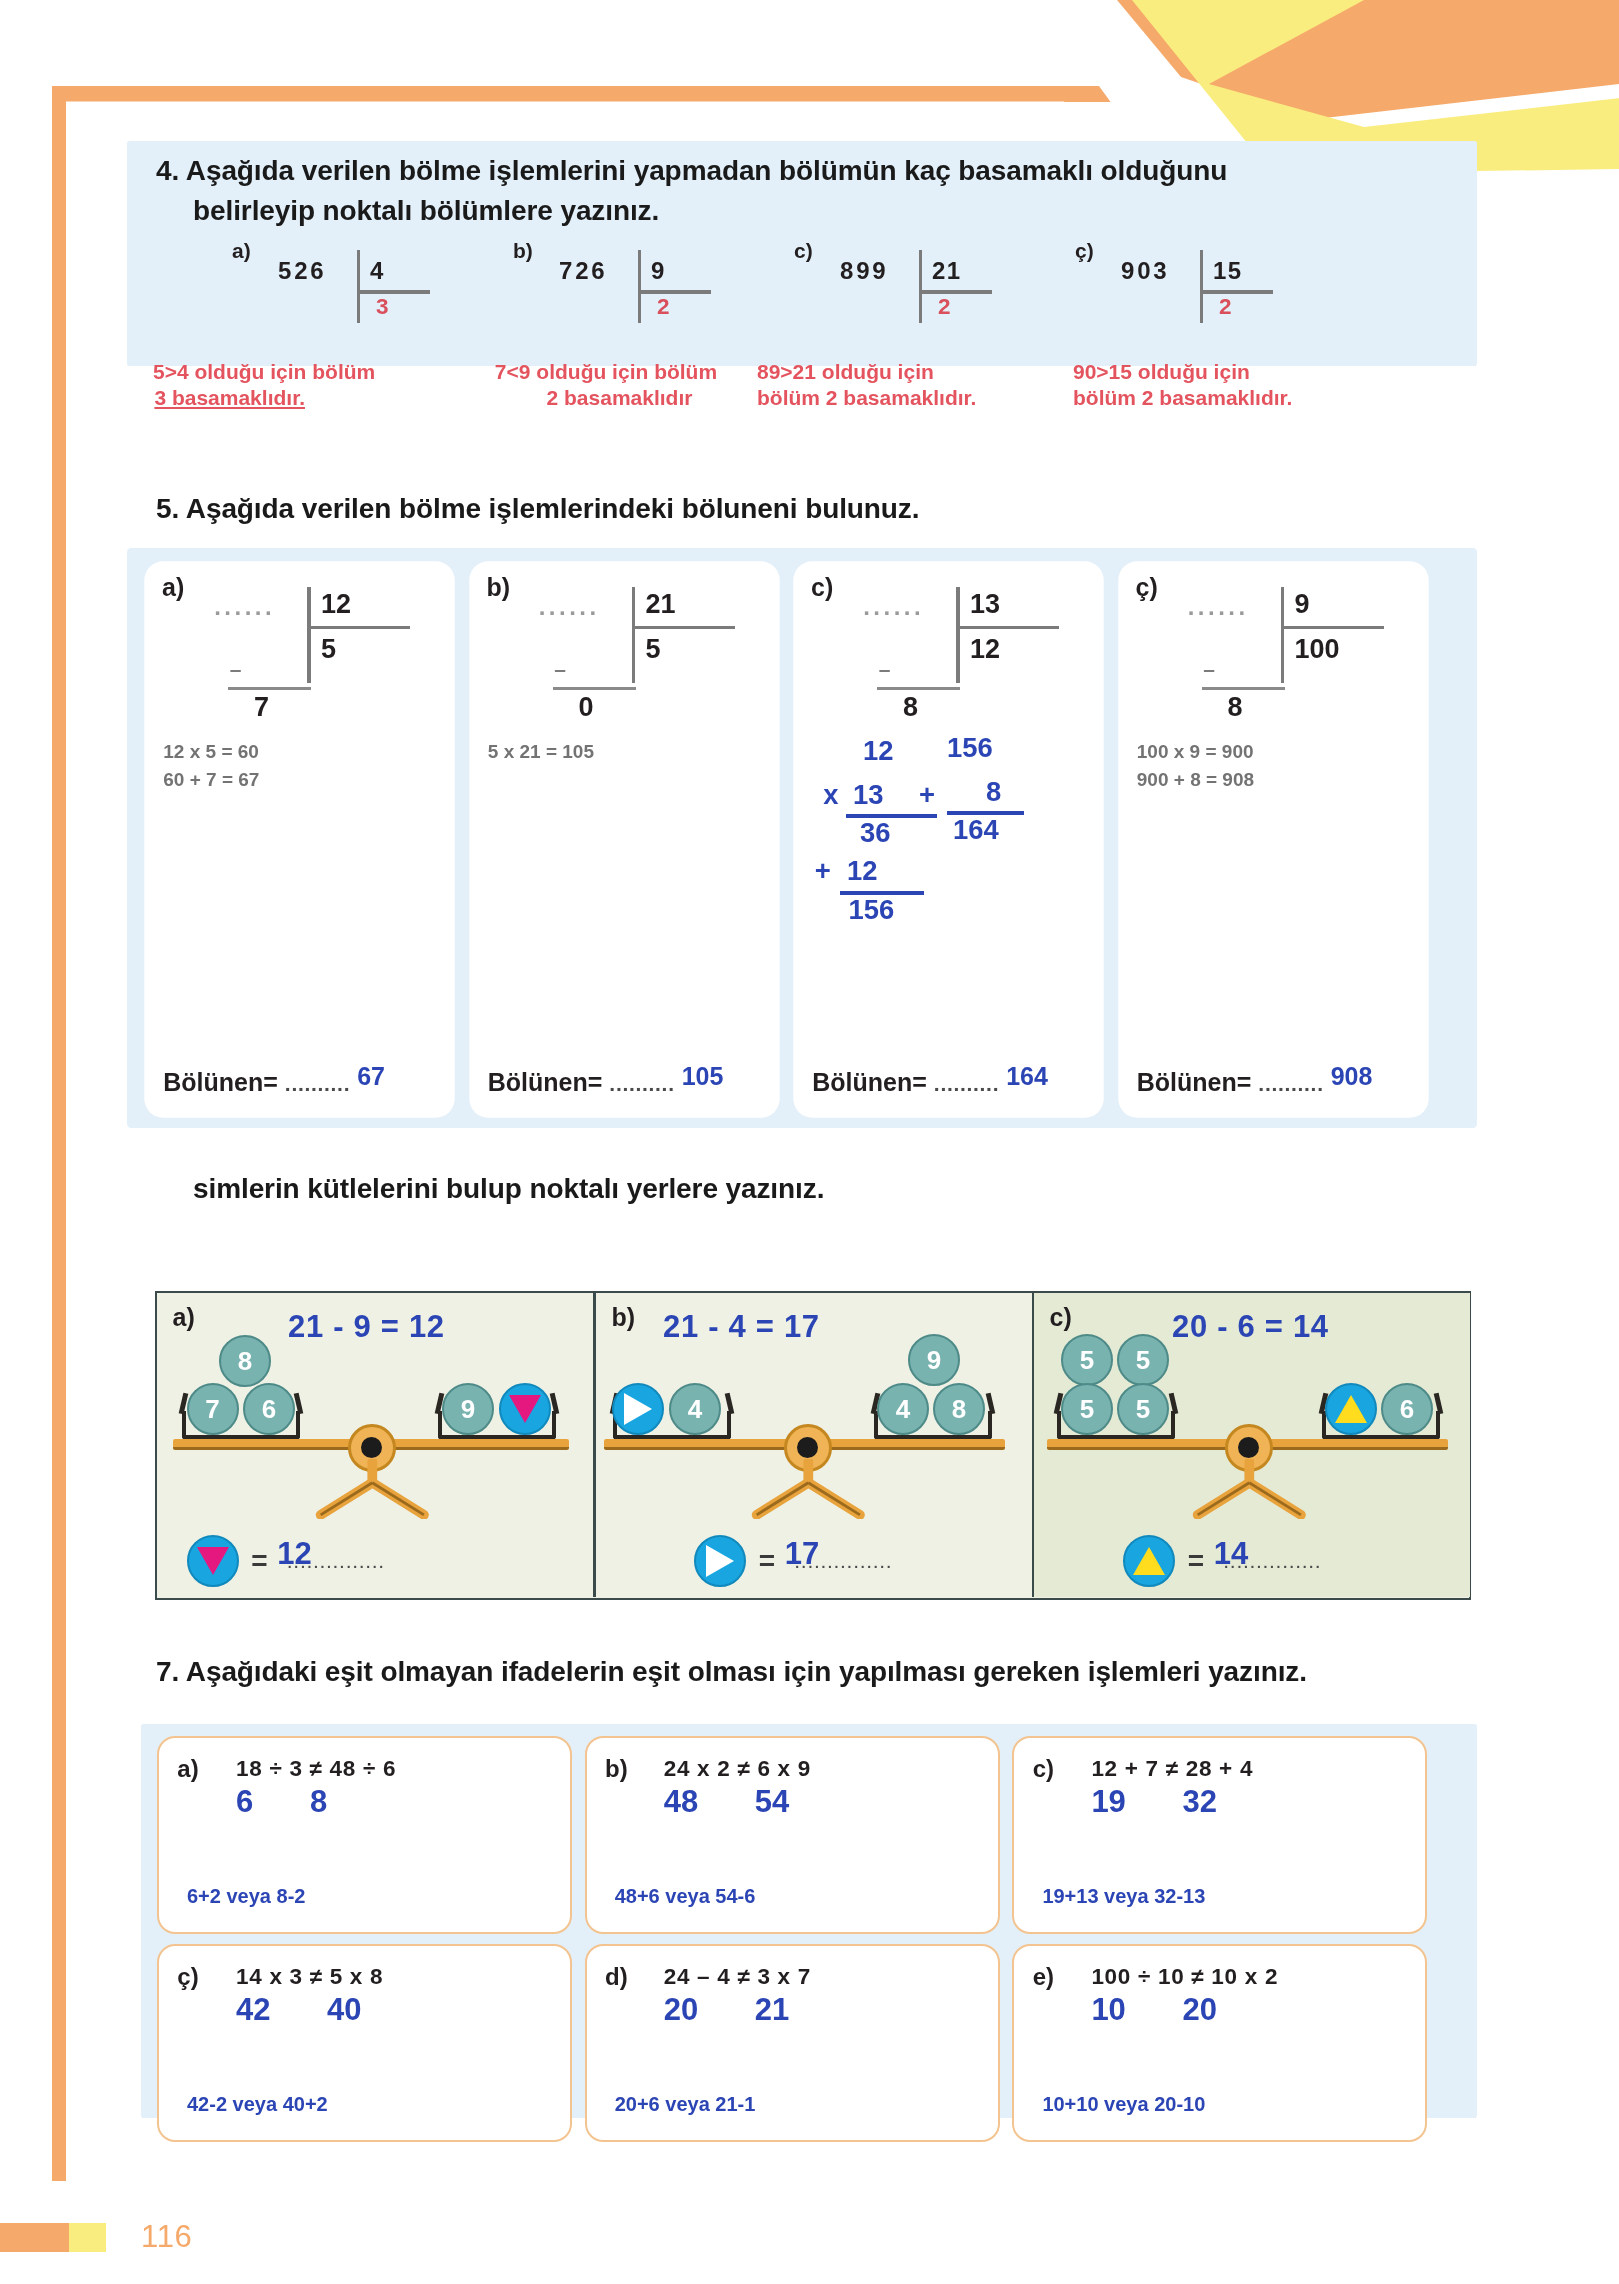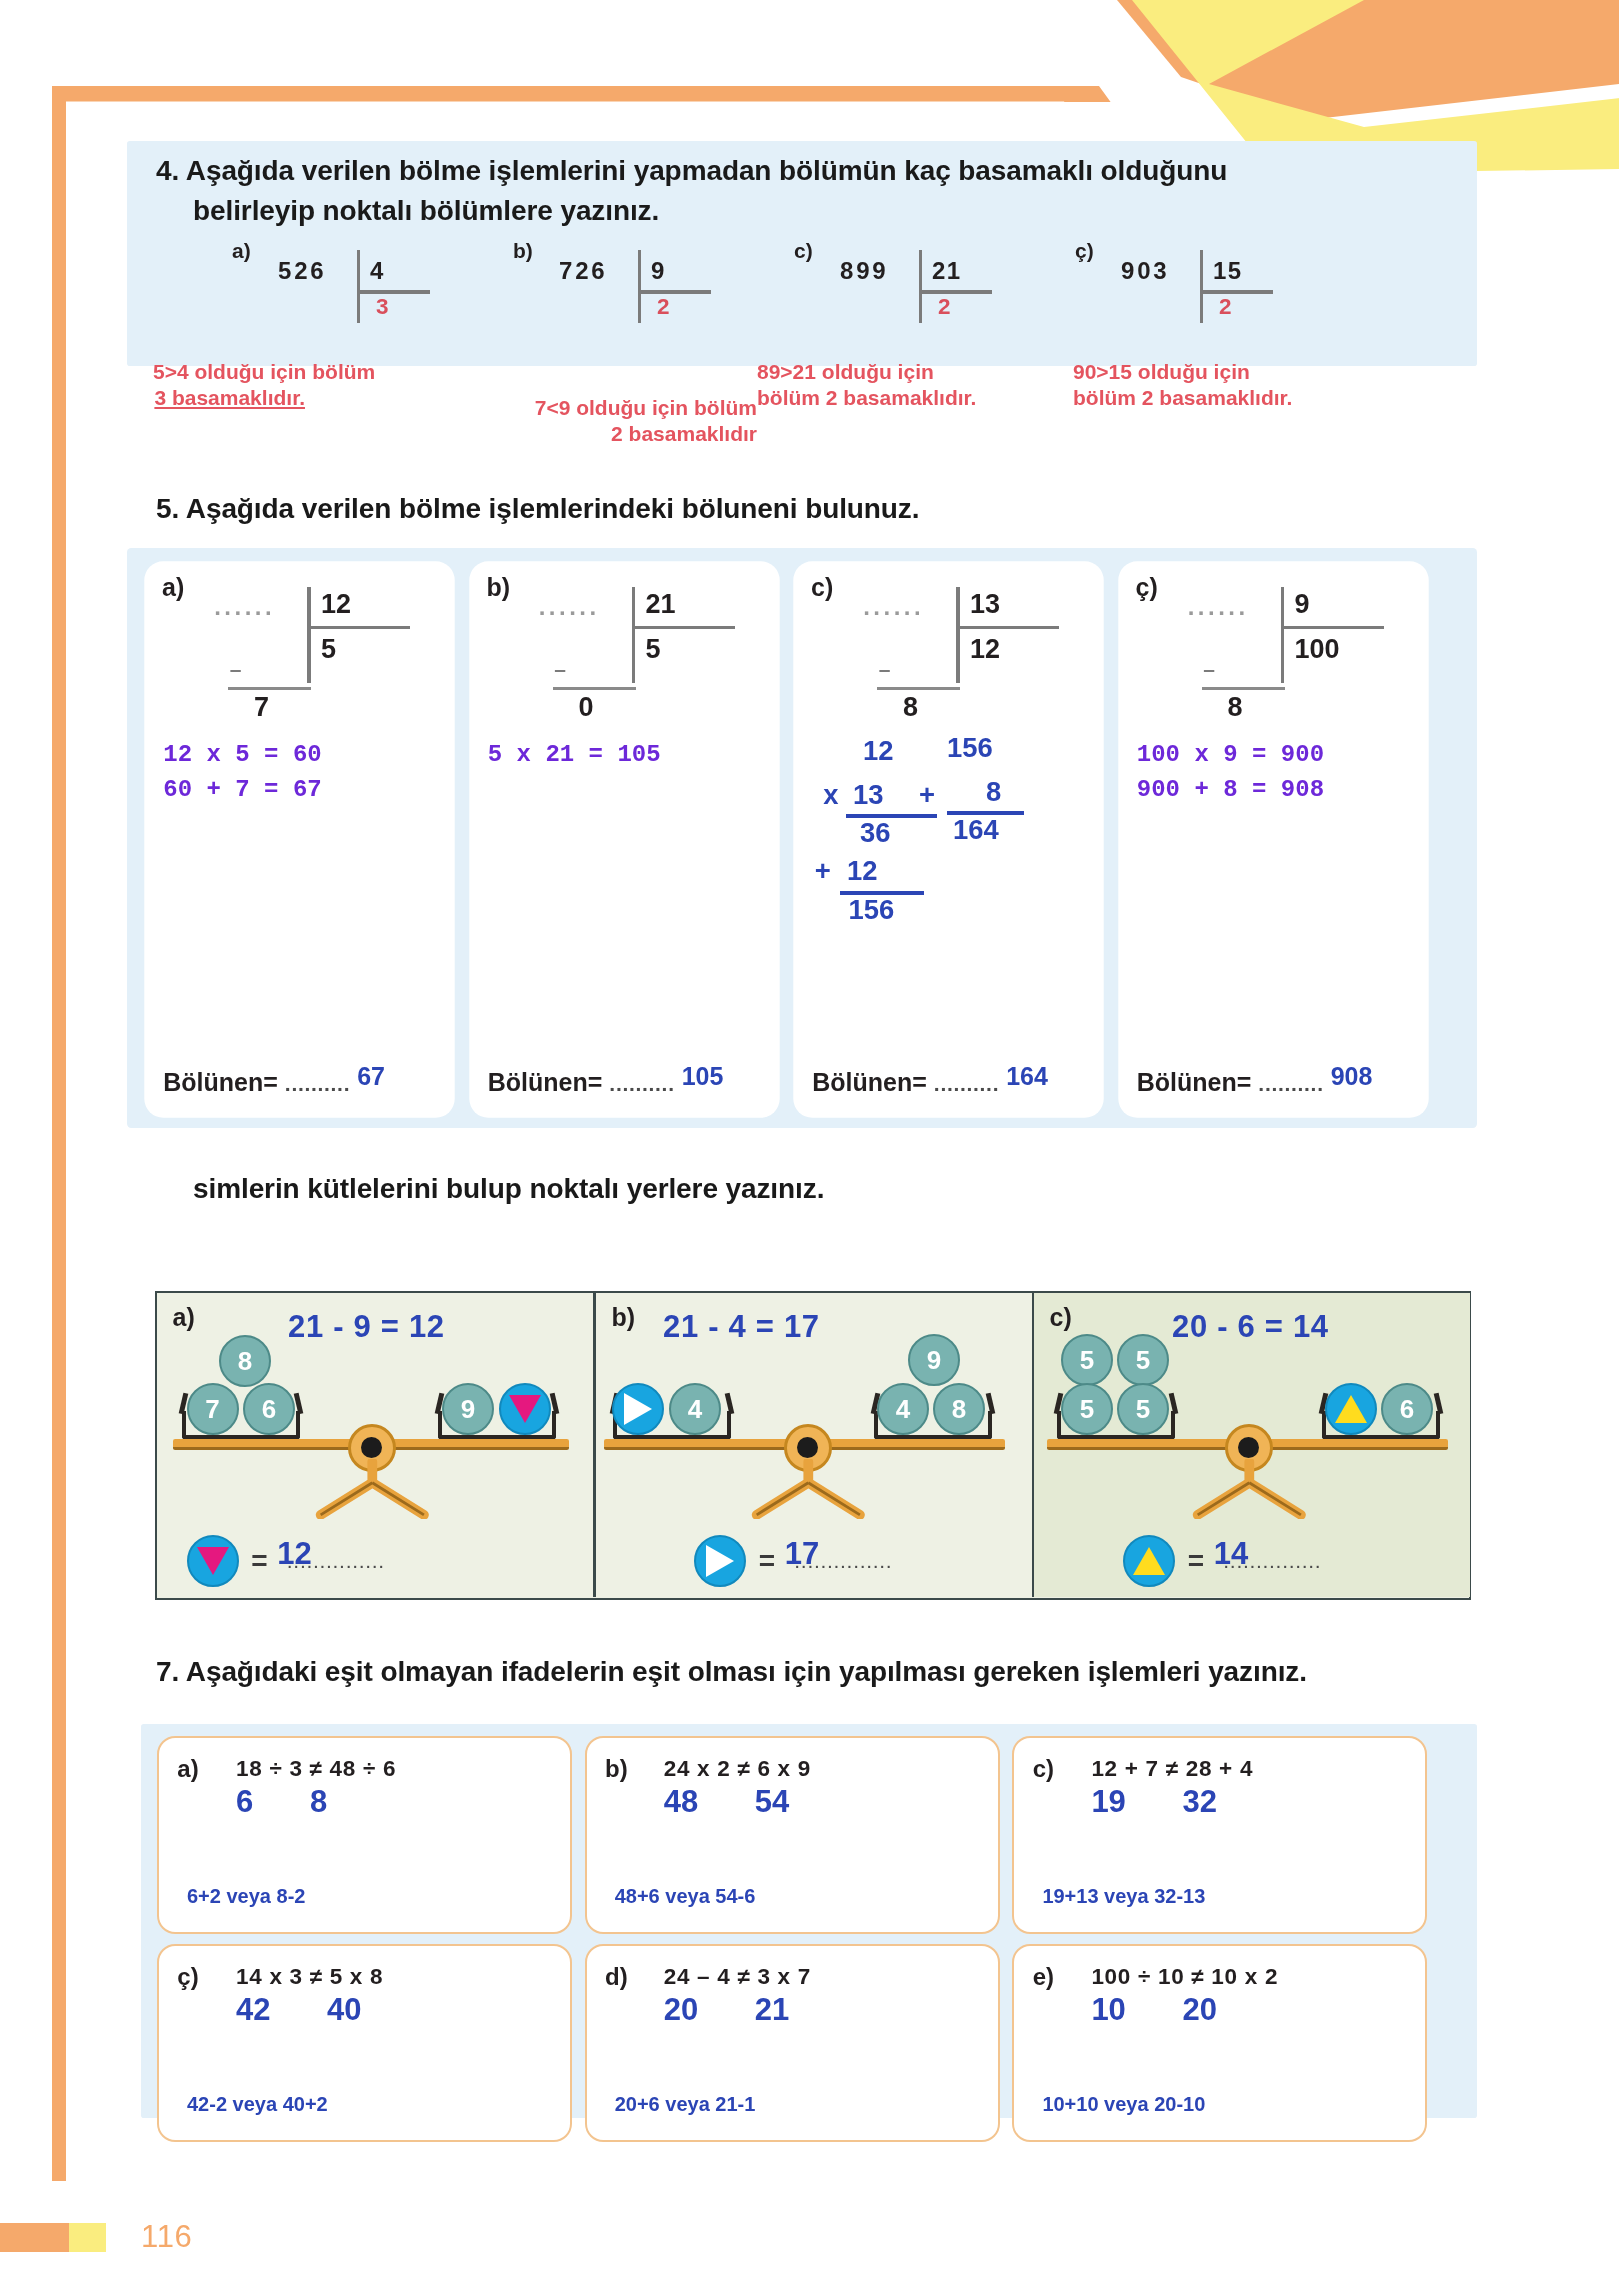--- a/index.html
+++ b/index.html
@@ -54,21 +54,21 @@
   .dv4{ width:281px; position:relative; height:91px; }
   .dv4 .lbl{ position:absolute; left:0; top:0; font-size:21px; font-weight:700; color:#231f20; }
   .dv4 .dividend{ position:absolute; left:46px; top:18.3px; font-size:24px; font-weight:700; color:#231f20; letter-spacing:2.8px;}
   .dv4 .vbar{ position:absolute; left:125px; top:11.2px; width:2.8px; height:73px; background:#7b7b7b; }
   .dv4 .hbar{ position:absolute; left:128px; top:51px; width:70px; height:3.5px; background:#7b7b7b; }
   .dv4 .divisor{ position:absolute; left:138px; top:18.3px; font-size:24px; font-weight:700; color:#231f20; letter-spacing:1.4px;}
   .dv4 .ans{ position:absolute; left:144px; top:55px; font-size:22.5px; font-weight:700; color:#d94f5c; }
 
   #q4-notes{ position:absolute; left:153px; top:359px; width:1322px; display:flex; }
   .note{ color:#e4545f; font-size:21px; font-weight:700; line-height:1.22; }
-  .n1{ width:302px; } .n2{ width:302px; text-align:right;margin-top:36px;} .n3{ width:316px;} .n4{ width:330px;}
+  .n1{ width:302px; } .n2{ width:302px; text-align:center;} .n3{ width:316px;} .n4{ width:330px;}
   .n2 .l2{ padding-left:27px; } .n1 .l2{ padding-left:1.4px;text-decoration:underline; }
 
   
   #q5-head{ position:absolute; left:156px; top:489px; width:1308px; }
   #q5-band{ position:absolute; left:127px; top:548px; width:1350px; height:580px; background:#e3f0f9; border-radius:4.2px;}
   #q5-cards{ position:absolute; left:145px; top:562px; width:1322px; display:flex; gap:15.5px; }
   .card5{
     width:309px; height:555px; background:#ffffff; border-radius:18.3px; position:relative;
     box-shadow:0 0 0 0.7px #ffffff;
   }
@@ -76,21 +76,21 @@
   .divbox{ position:absolute; left:65px; top:19.7px; width:225px; height:141px; }
   .divbox .dots{ position:absolute; left:4.2px; top:11.2px; font-size:24px; letter-spacing:3.5px; color:#9a9a9a; font-weight:700;}
   .divbox .vbar{ position:absolute; left:97px; top:5.6px; width:3.5px; height:96px; background:#7b7b7b; }
   .divbox .hbar{ position:absolute; left:100px; top:44px; width:100px; height:3.5px; background:#7b7b7b; }
   .divbox .quo{ position:absolute; left:111px; top:7px; font-size:27px; font-weight:700; color:#231f20; }
   .divbox .dvs{ position:absolute; left:111px; top:52px; font-size:27px; font-weight:700; color:#231f20; }
   .divbox .minus{ position:absolute; left:19.7px; top:75px; font-size:21px; color:#7b7b7b; font-weight:700; }
   .divbox .subline{ position:absolute; left:18.3px; top:105px; width:83px; height:3.5px; background:#8a8a8a; }
   .divbox .rem{ position:absolute; left:44px; top:110px; font-size:27px; font-weight:700; color:#231f20; }
 
-  .work{ position:absolute; left:18.3px; top:176px; color:#6d28d9; font-size:24px; font-weight:700; line-height:1.45;font-family:Liberation Mono, monospace; }
+  .work{ position:absolute; left:18.3px; top:176px; color:#737373; font-size:19px; font-weight:700; line-height:1.45; }
   .bolunen{
     position:absolute; left:18.3px; bottom:19.7px; font-size:25px; font-weight:700; color:#231f20;
     white-space:nowrap;
   }
   .bolunen .val{ color:#2b45b5; position:relative; top:-6.3px; }
   .bolunen .dots{ color:#4a4a4a; letter-spacing:0.7px; font-size:21px; }
 
   
   .lm{ position:absolute; left:25px; top:173px; width:267px; height:232px; color:#2b45b5; font-weight:700; font-size:27.4px;}
   .lm .r{ position:absolute; }

